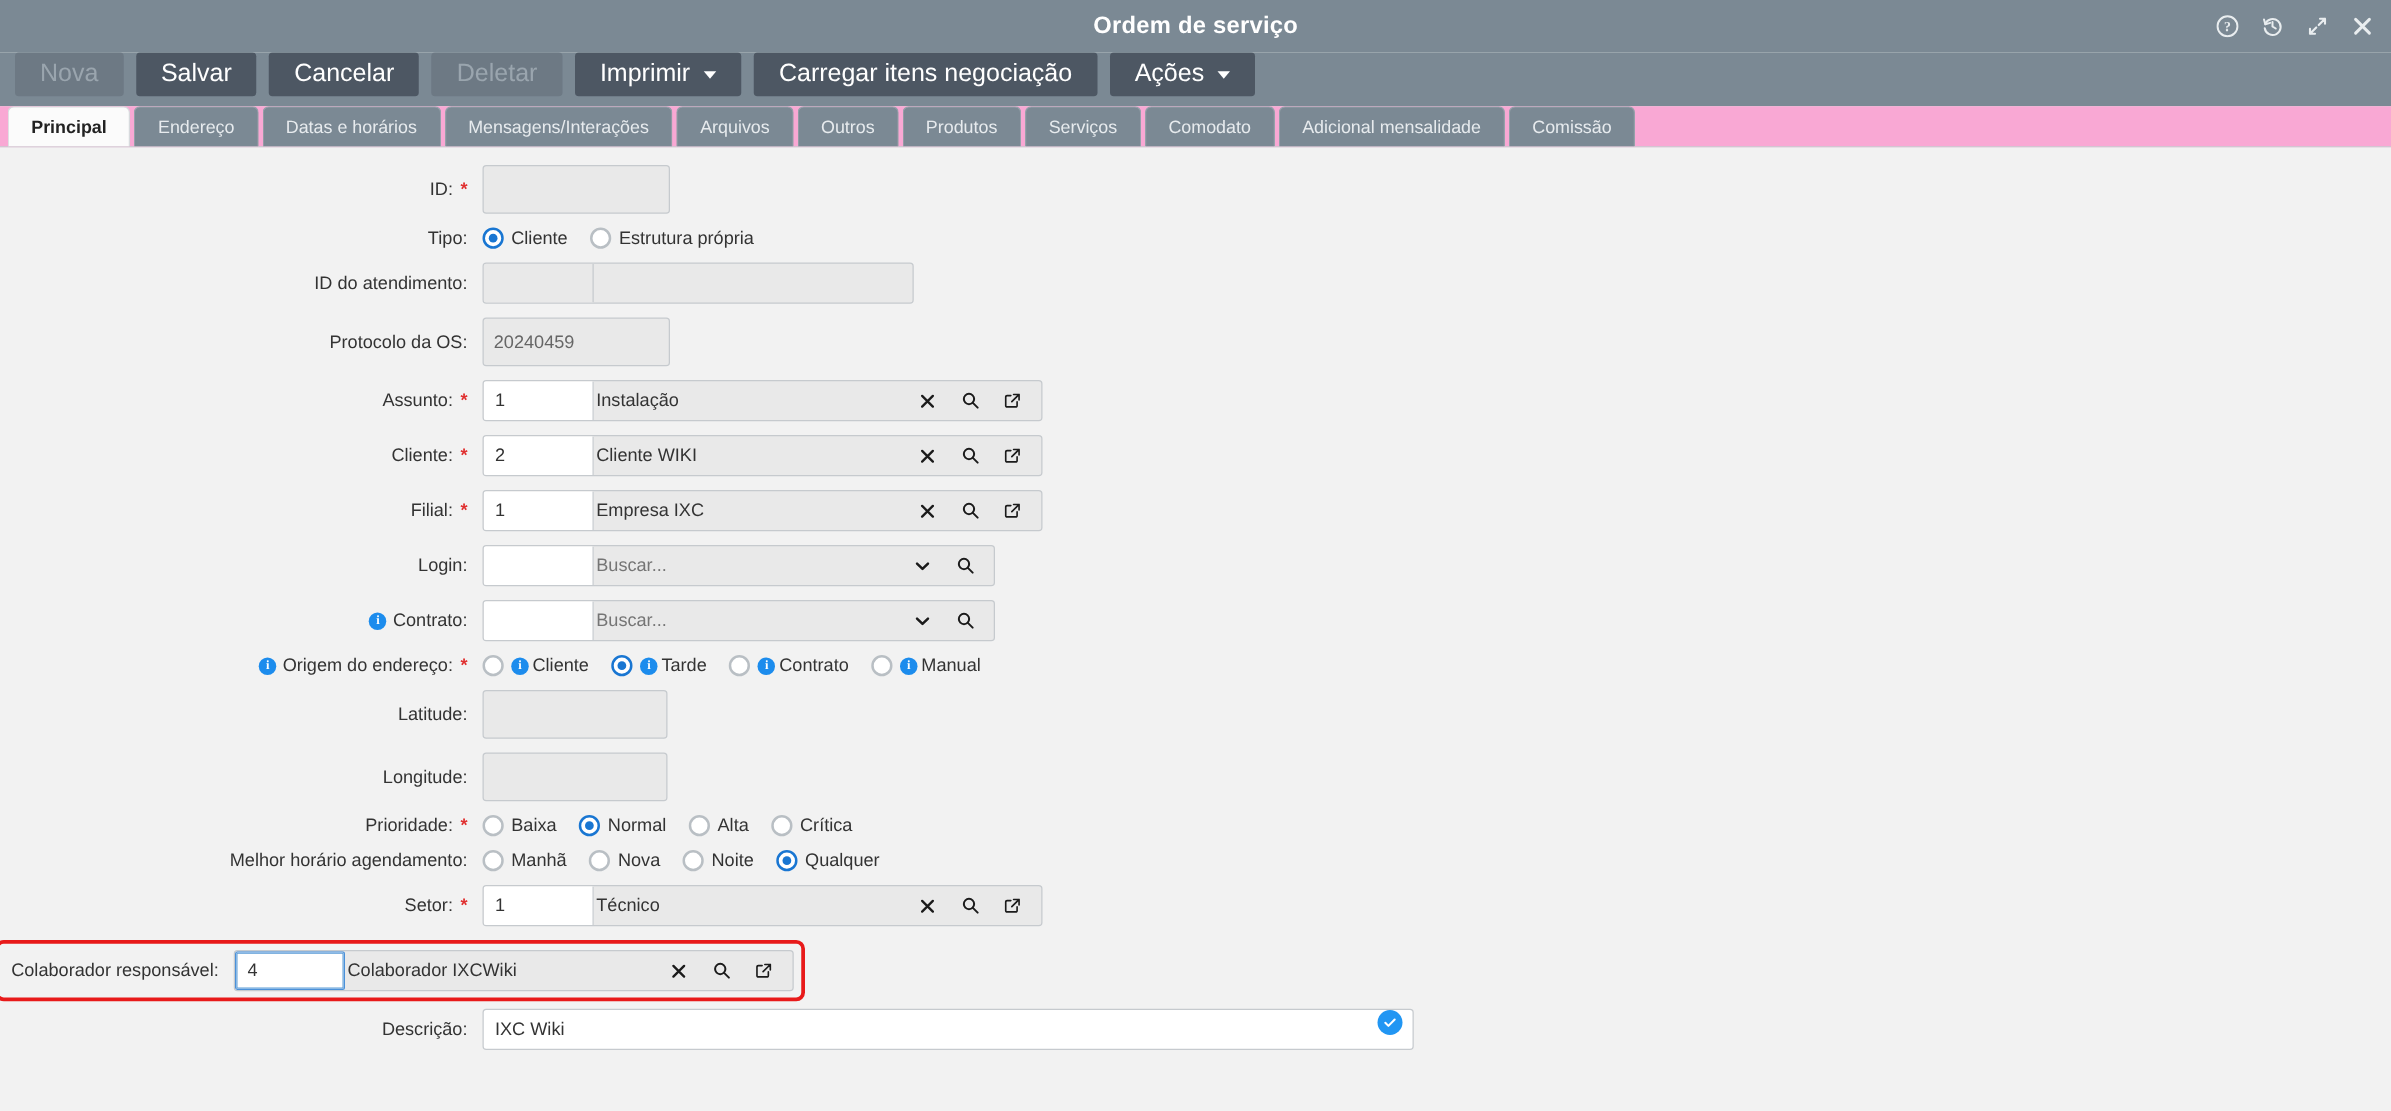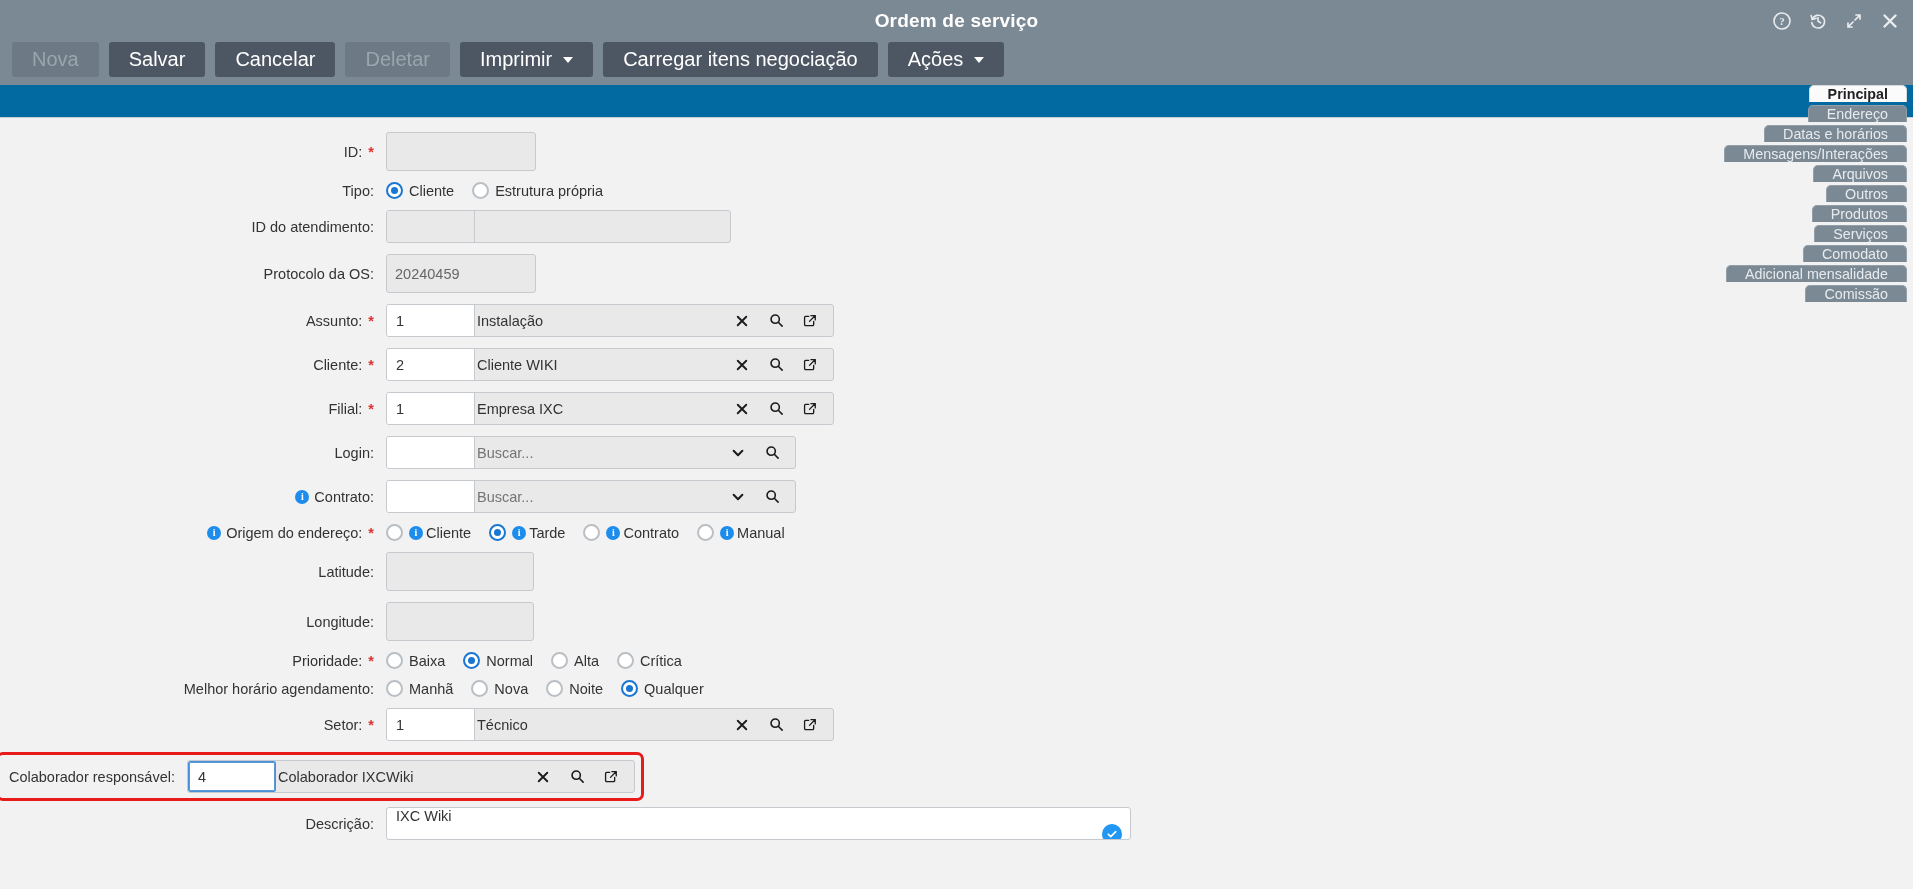--- a/index.html
+++ b/index.html
@@ -46,25 +46,24 @@
     white-space:nowrap;
   }
   .btn.disabled{ background:#6d7984; color:#9aa5ae; cursor:default; }
   .caret{
     width:0;height:0;border-left:5px solid transparent;border-right:5px solid transparent;
     border-top:6px solid #ffffff; display:inline-block; margin-left:2px;
   }
 
   
   .tabbar{
-    background:#0369a1;
-    display:flex; align-items:flex-end; gap:3px;
+    background:#f9a8d4;
+    display:flex; align-items:flex-start; gap:3px;
     padding:0 6px; height:33px;
     border-bottom:1px solid #c8cdd1;
-    flex-direction:column;
   }
   .tab{
     height:32px; padding:0 18px;
     display:flex; align-items:center;
     color:#e7ebee; font-size:14.3px;
     background:#7b8994;
     border:1px solid #94a0a9; border-bottom:none;
     border-radius:5px 5px 0 0;
     cursor:pointer; white-space:nowrap;
   }
@@ -639,21 +638,21 @@
         </div>
       </div>
     </div>
   </div>
 
   <div class="row">
     <div class="lbl">
         <span>Descrição:</span>
       </div>
     <div class="fieldzone">
-      <div class="lookup w-desc" style="background:#ffffff;flex-direction:column;">
+      <div class="lookup w-desc" style="background:#ffffff;">
         <input style="border: none; outline: none; background: transparent; flex: 1 1 0%; padding: 0px 9px; height: 100%;" value="IXC Wiki">
         <span class="check-badge">
           <svg viewBox="0 0 16 16" width="12" height="12">
               <path d="M3 8.3l3.3 3.3L13 4.8" fill="none" stroke="#fff" stroke-width="2.2" stroke-linecap="round" stroke-linejoin="round"></path>
             </svg>
         </span>
       </div>
     </div>
   </div>
 

